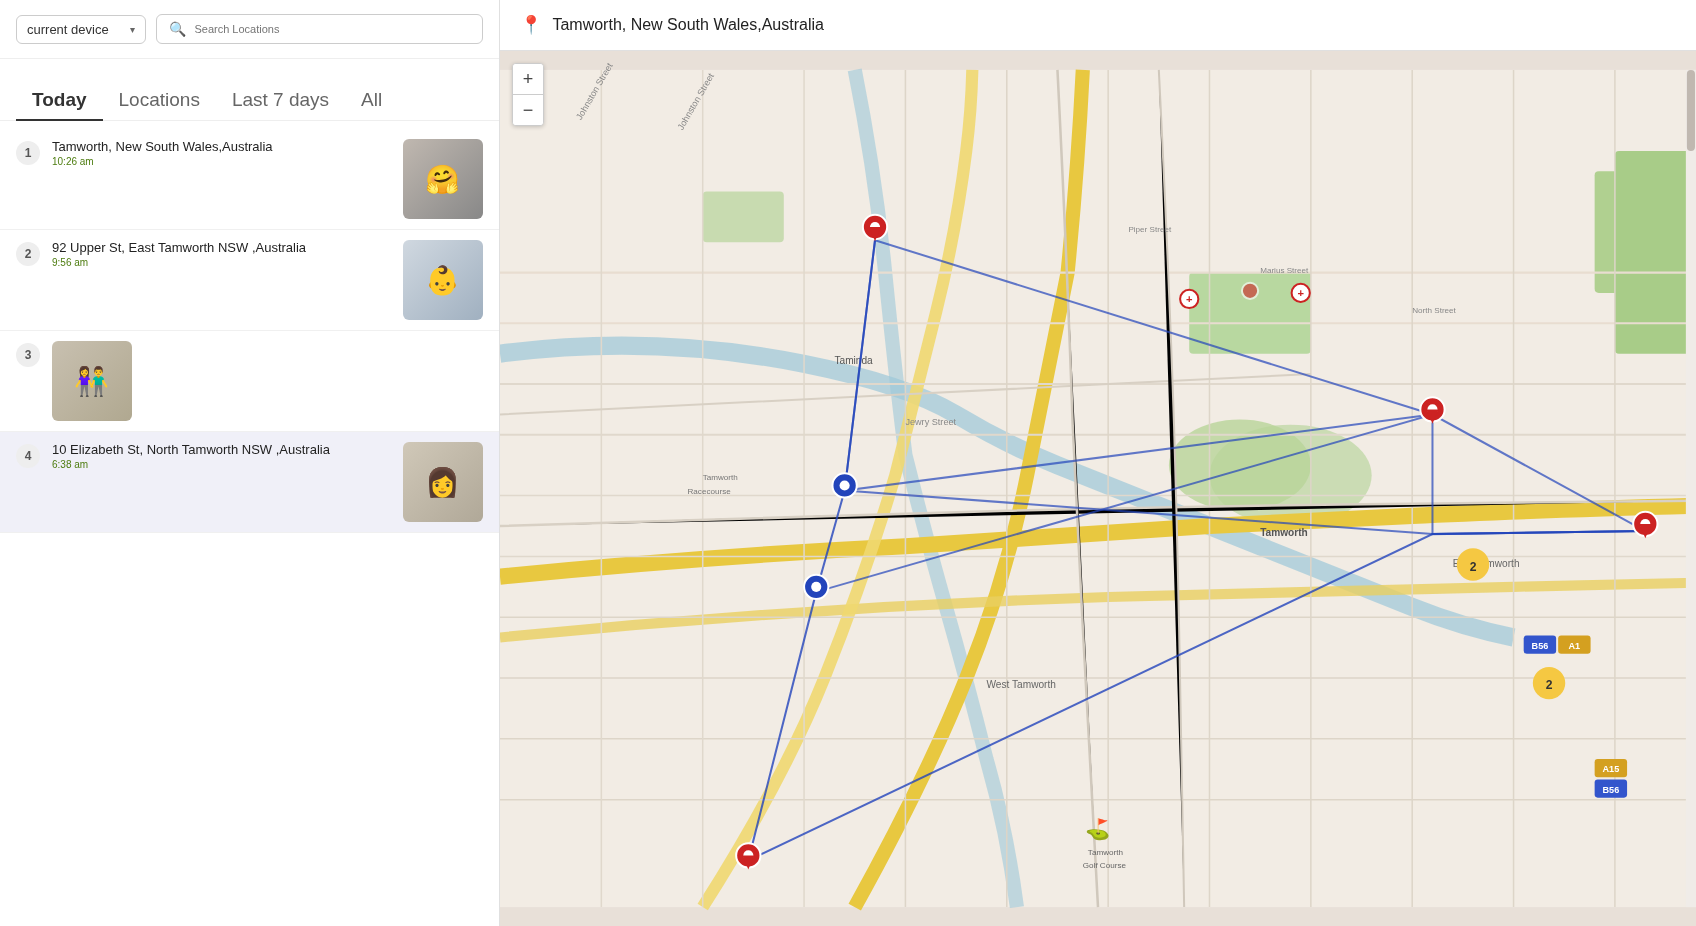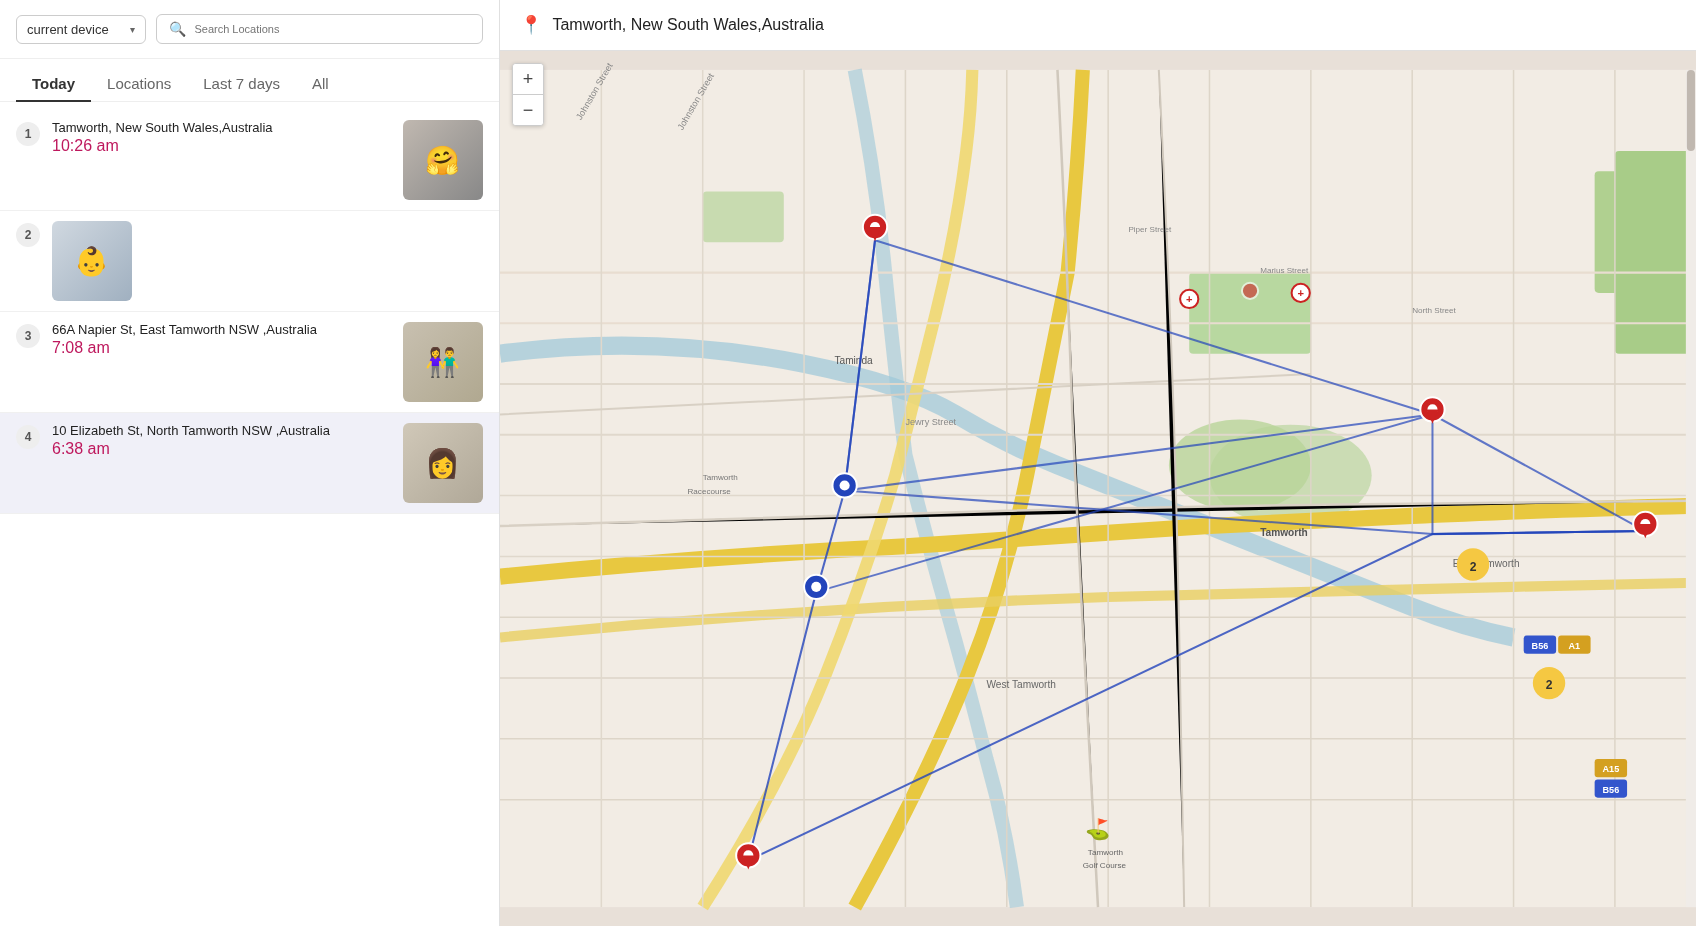--- a/index.html
+++ b/index.html
@@ -74,25 +74,26 @@
     
     .tabs {
       display: flex;
       padding: 8px 16px 0;
       gap: 0;
       border-bottom: 1px solid #eee;
     }
 
     .tab {
       padding: 8px 16px;
-      font-size: 15px;
+      font-size: 19px;
       color: #666;
       cursor: pointer;
       border-bottom: 2px solid transparent;
       margin-bottom: -1px;
+      margin-top: 14px;
     }
 
     .tab.active {
       color: #333;
       font-weight: 600;
       border-bottom: 2px solid #333;
     }
 
     
     .location-list {
@@ -134,22 +135,22 @@
     }
 
     .location-name {
       font-size: 13px;
       font-weight: 500;
       color: #222;
       margin-bottom: 2px;
     }
 
     .location-time {
-      font-size: 16px;
-      color: #be185d;
+      font-size: 10px;
+      color: #4d7c0f;
       margin-bottom: 6px;
     }
 
     .location-thumb {
       width: 80px;
       height: 80px;
       border-radius: 6px;
       overflow: hidden;
       background: #ddd;
       flex-shrink: 0;
@@ -262,30 +263,30 @@
       <div class="location-info">
         <div class="location-name">Tamworth, New South Wales,Australia</div>
         <div class="location-time">10:26 am</div>
       </div>
       <div class="location-thumb thumb-bg-1">
         <div class="thumb-figure">🤗</div>
       </div>
     </div>
       <div class="location-item">
       <div class="location-number">2</div>
+      <div class="location-info">
+        <div class="location-name">92 Upper St,  East Tamworth NSW ,Australia</div>
+        <div class="location-time">9:56 am</div>
+      </div>
       <div class="location-thumb thumb-bg-2">
         <div class="thumb-figure">👶</div>
       </div>
     </div>
       <div class="location-item">
       <div class="location-number">3</div>
-      <div class="location-info">
-        <div class="location-name">66A Napier St,  East Tamworth NSW ,Australia</div>
-        <div class="location-time">7:08 am</div>
-      </div>
       <div class="location-thumb thumb-bg-3">
         <div class="thumb-figure">👫</div>
       </div>
     </div>
       <div class="location-item active">
       <div class="location-number">4</div>
       <div class="location-info">
         <div class="location-name">10 Elizabeth St,  North Tamworth NSW ,Australia</div>
         <div class="location-time">6:38 am</div>
       </div>

